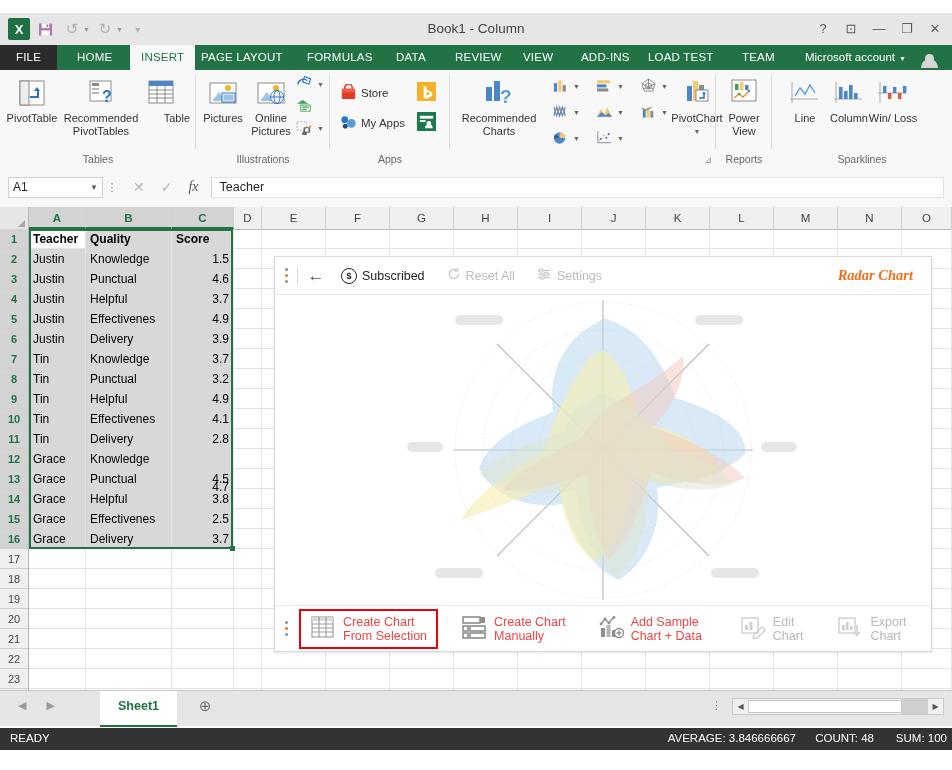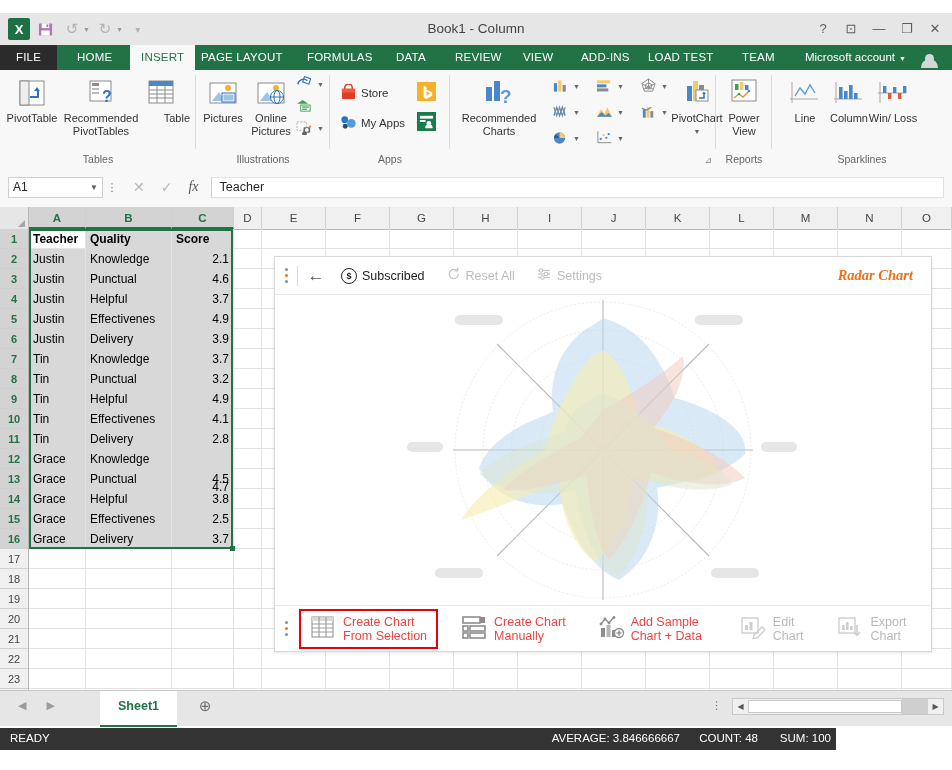--- a/index.html
+++ b/index.html
@@ -591,21 +591,21 @@
         <div class="cell selbg" style="left: 57px; top: 280px; width: 85px;"></div>
         <div class="cell selbg" style="left: 143px; top: 280px; width: 61px;"></div>
         <div class="cell selbg" style="left: 0px; top: 300px; width: 56px;"></div>
         <div class="cell selbg" style="left: 57px; top: 300px; width: 85px;"></div>
         <div class="cell selbg" style="left: 143px; top: 300px; width: 61px;"></div>
         <div class="cell hdr" style="left: 0px; top: 0px; width: 56px;">Teacher</div>
         <div class="cell hdr" style="left: 57px; top: 0px; width: 85px;">Quality</div>
         <div class="cell hdr" style="left: 143px; top: 0px; width: 61px;">Score</div>
         <div class="cell " style="left: 0px; top: 20px; width: 56px;">Justin</div>
         <div class="cell " style="left: 57px; top: 20px; width: 85px;">Knowledge</div>
-        <div class="cell num" style="left: 143px; top: 20px; width: 61px;">2.1</div>
+        <div class="cell num" style="left: 143px; top: 20px; width: 61px;">1.5</div>
         <div class="cell " style="left: 0px; top: 40px; width: 56px;">Justin</div>
         <div class="cell " style="left: 57px; top: 40px; width: 85px;">Punctual</div>
         <div class="cell num" style="left: 143px; top: 40px; width: 61px;">4.6</div>
         <div class="cell " style="left: 0px; top: 60px; width: 56px;">Justin</div>
         <div class="cell " style="left: 57px; top: 60px; width: 85px;">Helpful</div>
         <div class="cell num" style="left: 143px; top: 60px; width: 61px;">3.7</div>
         <div class="cell " style="left: 0px; top: 80px; width: 56px;">Justin</div>
         <div class="cell " style="left: 57px; top: 80px; width: 85px;">Effectivenes</div>
         <div class="cell num" style="left: 143px; top: 80px; width: 61px;">4.9</div>
         <div class="cell " style="left: 0px; top: 100px; width: 56px;">Justin</div>
@@ -829,20 +829,20 @@
     <div style="position:absolute;left:196px;top:6px;width:18px;height:18px;color:#6f6f6f;font-size:15px;line-height:18px;text-align:center;">⊕</div>
     <div style="position:absolute;right:230px;top:8px;color:#777;font-size:11px;letter-spacing:0;">⋮</div>
     <div style="position:absolute;right:8px;top:7px;width:212px;height:17px;background:#f0f0f0;border:1px solid #c9c9c9;box-sizing:border-box;display:flex;align-items:center;">
       <span style="width:15px;text-align:center;font-size:8px;color:#595959;">◀</span>
       <span style="flex:1;height:13px;background:#fff;border:1px solid #c9c9c9;margin:0 0;box-sizing:border-box;"></span>
       <span style="width:26px;height:15px;background:#cfcfcf;"></span>
       <span style="width:15px;text-align:center;font-size:8px;color:#595959;">▶</span>
     </div>
   </div>
 
-  <div style="position:absolute;left:0;top:728px;width:836px;height:22px;background:#333333;color:#fff;font-size:11.5px;">
+  <div style="position:absolute;left:0;top:728px;width:952px;height:22px;background:#333333;color:#fff;font-size:11.5px;">
     <span style="position:absolute;left:10px;top:4px;">READY</span>
     <span style="position:absolute;right:156px;top:4px;">AVERAGE: 3.846666667</span>
     <span style="position:absolute;right:78px;top:4px;">COUNT: 48</span>
     <span style="position:absolute;right:5px;top:4px;">SUM: 100</span>
   </div>
 
 </div>
 
 </body></html>

